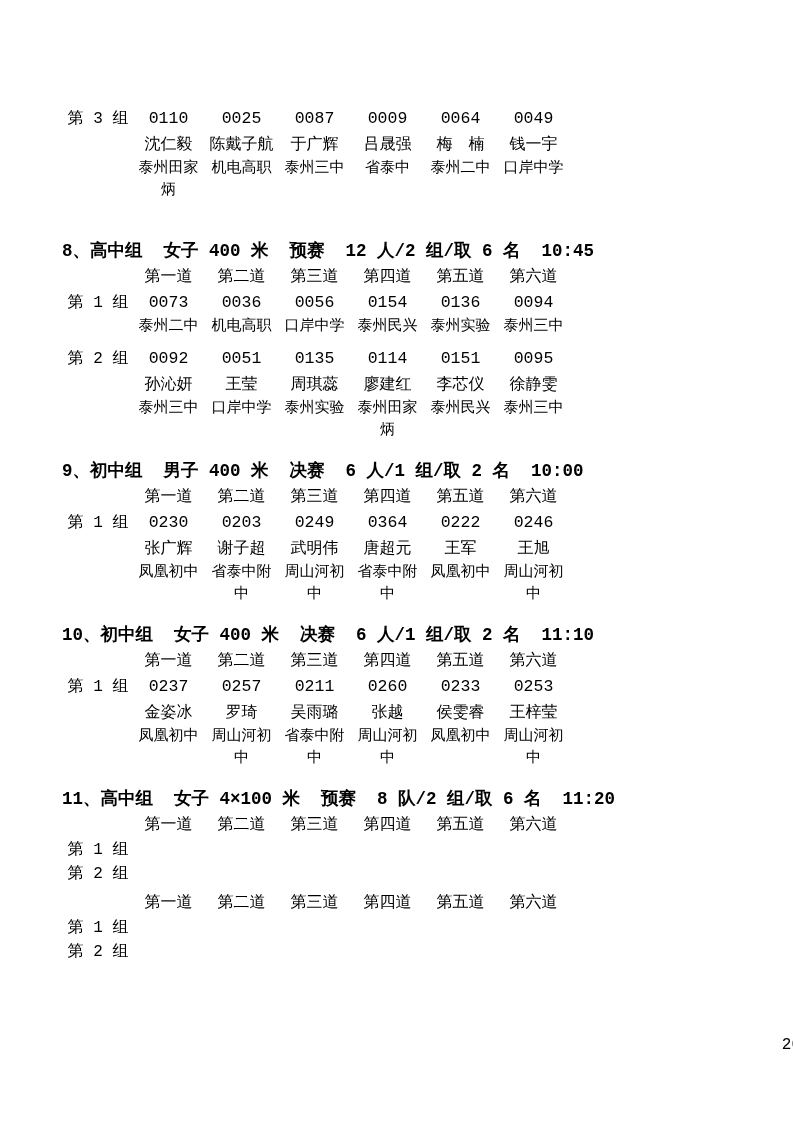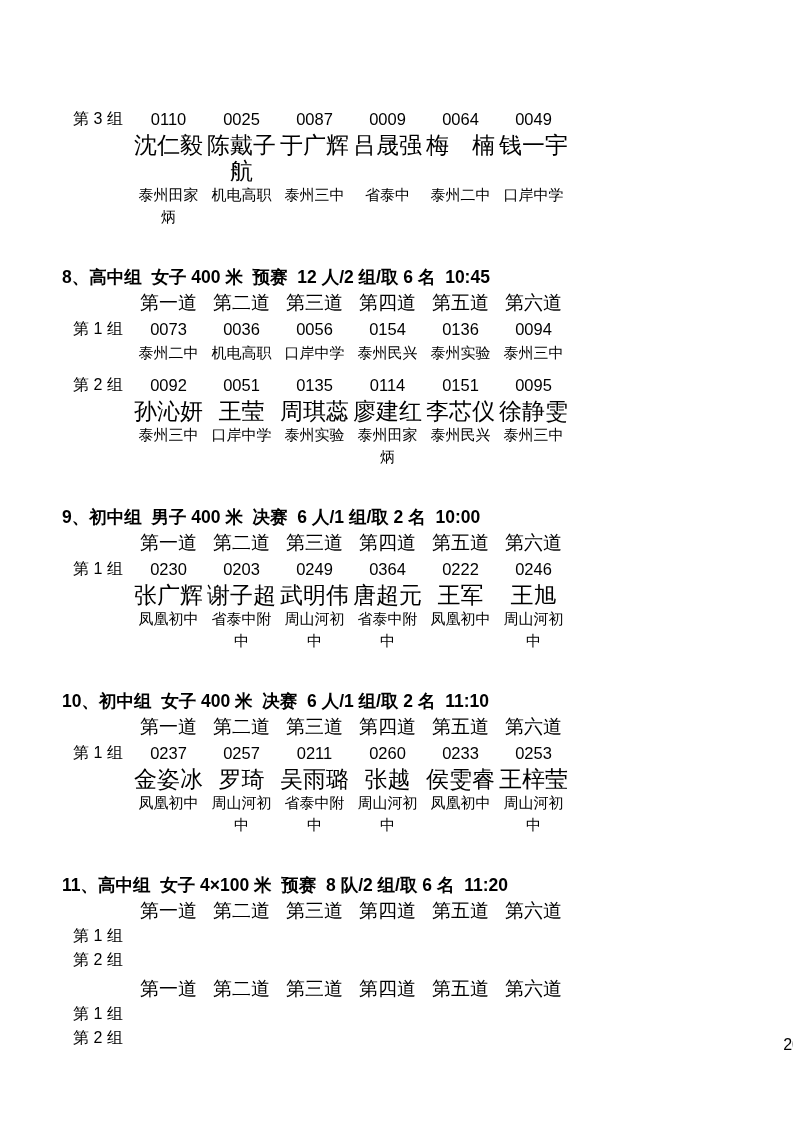--- a/index.html
+++ b/index.html
@@ -2,37 +2,37 @@
 <html><head>
 <meta charset="utf-8">
 <style>
   html, body { margin: 0; padding: 0; background: #ffffff; }
   .page {
     position: relative;
     width: 793px;
     height: 1122px;
     background: #ffffff;
     color: #000000;
-    font-family: Liberation Sans, sans-serif;
+    font-family: Liberation Mono, monospace;
     overflow: hidden;
   }
   .content { padding-top: 106px; }
   .row {
     display: grid;
     grid-template-columns: 68px repeat(6, 73px);
     margin-left: 64px;
   }
   .c { text-align: center; }
   .num-row  { font-size: 16.5px; line-height: 26px; }
-  .name-row { font-size: 23px;   line-height: 26px; }
+  .name-row { font-size: 16px;   line-height: 26px; }
   .school-row { font-size: 15px; line-height: 22px; }
-  .hdr-row  { font-size: 19px; line-height: 26px; }
+  .hdr-row  { font-size: 16px; line-height: 26px; }
   .glabel   { font-size: 16px; }
   .glabel-row { font-size: 16px; line-height: 24px; }
-  .event { margin-top: 36px; }
+  .event { margin-top: 16px; }
   .event.first { margin-top: 36px; }
   .event.tight { margin-top: 4px; }
   .event-title {
     margin-left: 62px;
     font-weight: bold;
     font-size: 17.5px;
     line-height: 26px;
     white-space: pre;
   }
   .group + .group { margin-top: 8px; }

